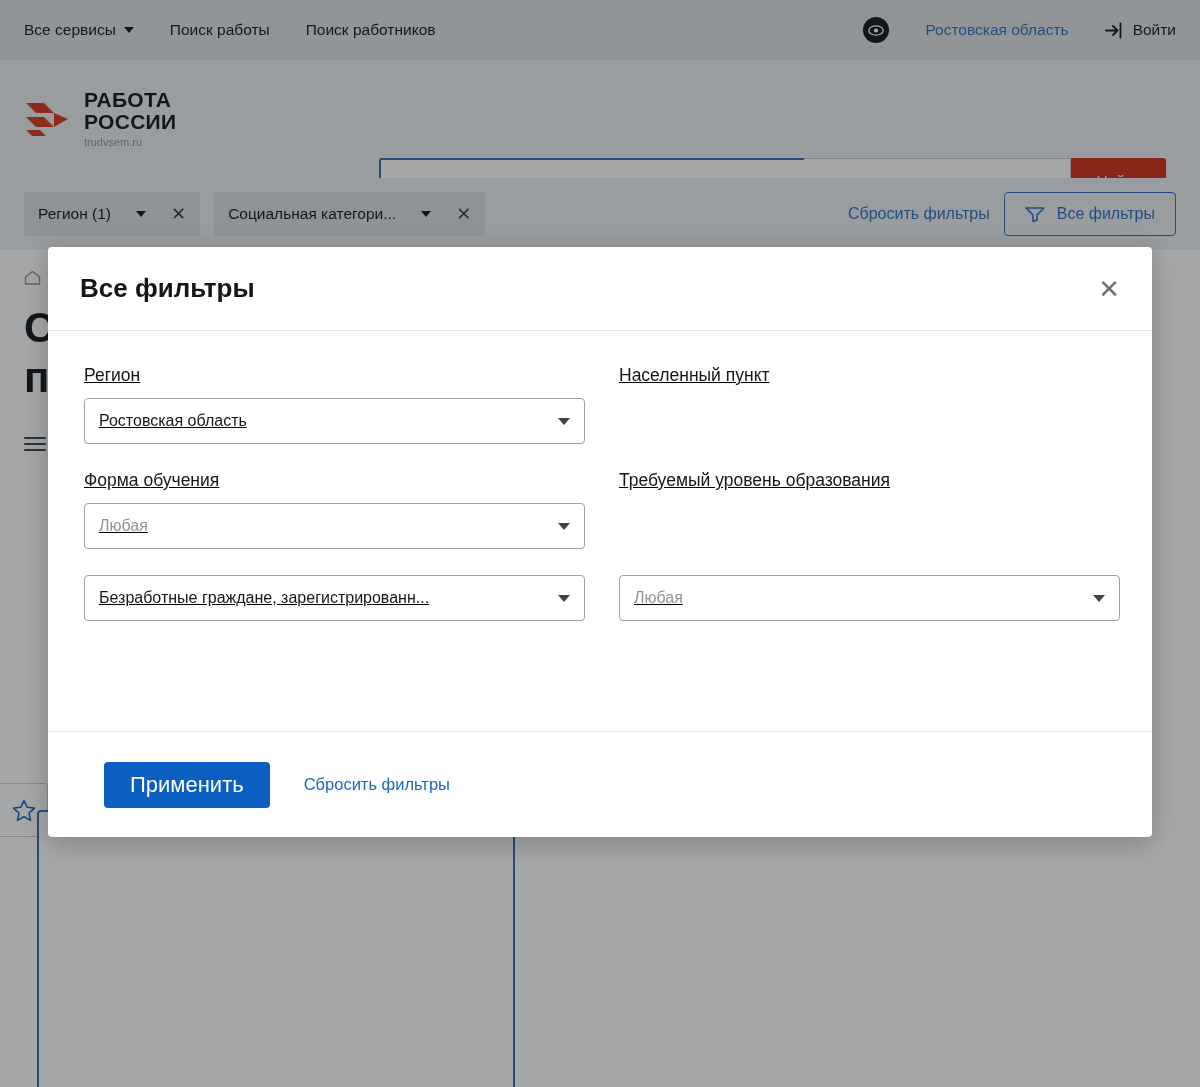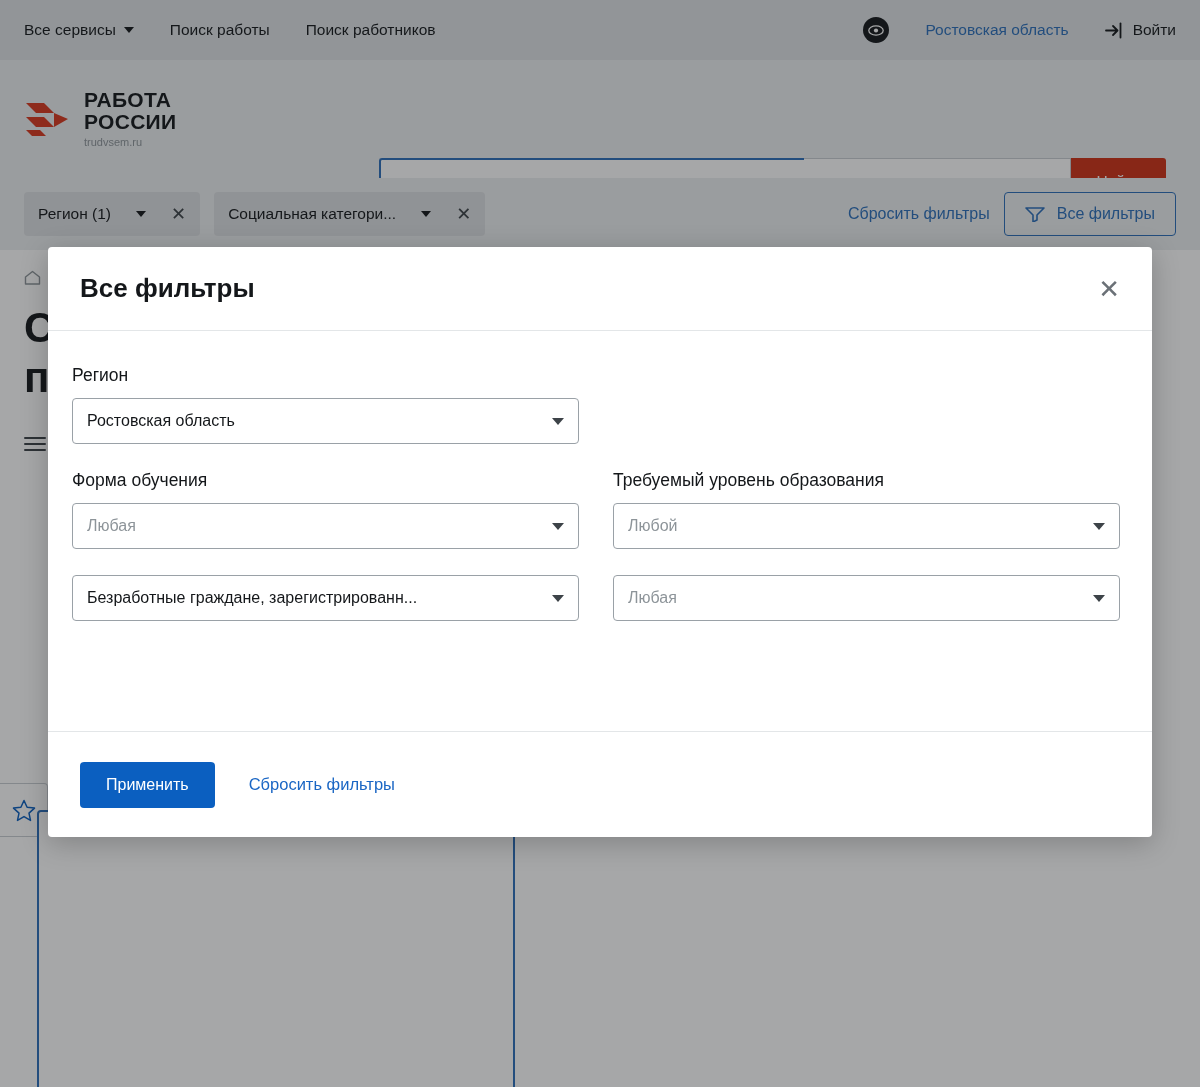--- a/index.html
+++ b/index.html
@@ -102,39 +102,39 @@
     position: absolute; left: 48px; top: 247px; width: 1104px; height: 590px;
     background: #fff; border-radius: 4px; box-shadow: 0 6px 28px rgba(0,0,0,.22);
     display: flex; flex-direction: column;
   }
   .modal-head {
     height: 84px; border-bottom: 1px solid #e3e6e8; display: flex; align-items: center;
     padding: 0 32px; justify-content: space-between;
   }
   .modal-title { font-size: 26px; color: #14171a; font-weight: 700; }
   .modal-x { font-size: 26px; color: #6b7177; cursor: pointer; line-height: 1; }
-  .modal-body { flex: 1; padding: 34px 32px 0 24px; }
+  .modal-body { flex: 1; padding: 34px 32px 0 36px; text-decoration: underline; }
   .grid { display: grid; grid-template-columns: 1fr 1fr; column-gap: 34px; row-gap: 26px; }
   .field-label { font-size: 17.5px; color: #14171a; margin-bottom: 12px; display: flex; align-items: center; gap: 8px; }
   .info-ico {
     width: 17px; height: 17px; border-radius: 50%; border: 1.5px solid #2c6fba; color: #2c6fba;
     font-size: 11px; line-height: 14px; text-align: center; font-weight: 700;
   }
   .select {
     height: 46px; border: 1px solid #9aa1a7; border-radius: 4px; background: #fff;
     display: flex; align-items: center; justify-content: space-between; padding: 0 14px; cursor: pointer;
   }
   .select .val { font-size: 16px; color: #14171a; white-space: nowrap; overflow: hidden; text-overflow: ellipsis; }
   .select .val.placeholder { color: #8d9499; }
   .modal-foot {
     height: 106px; border-top: 1px solid #e3e6e8; display: flex; align-items: center; gap: 28px; padding: 0 32px;
   }
   .btn-apply {
     background: #0b5fc0; color: #fff; border: none; border-radius: 4px; height: 46px; padding: 0 26px;
-    font-size: 16px; cursor: pointer; font-family: "Liberation Sans", sans-serif;
+    font-size: 22px; cursor: pointer; font-family: "Liberation Sans", sans-serif; margin-left: 24px;
   }
   .btn-link { color: #1a66c4; font-size: 16.5px; cursor: pointer; background: none; border: none; font-family: "Liberation Sans", sans-serif; }
 </style>
 </head>
 <body>
 
 <div class="page">
 
   <div class="topbar">
     <div class="tb-item">
@@ -256,36 +256,33 @@
 
         <div>
           <div class="field-label">Регион</div>
           <div class="select">
             <span class="val">Ростовская область</span>
             <span class="sel-caret"></span>
           </div>
         </div>
 
         <div>
+          <div class="field-label">Населенный пункт</div>
         </div>
 
         <div>
           <div class="field-label">Форма обучения</div>
           <div class="select">
             <span class="val placeholder">Любая</span>
             <span class="sel-caret"></span>
           </div>
         </div>
 
         <div>
           <div class="field-label">Требуемый уровень образования</div>
-          <div class="select">
-            <span class="val placeholder">Любой</span>
-            <span class="sel-caret"></span>
-          </div>
         </div>
 
         <div>
           <div class="select">
             <span class="val">Безработные граждане, зарегистрированн...</span>
             <span class="sel-caret"></span>
           </div>
         </div>
 
         <div>

